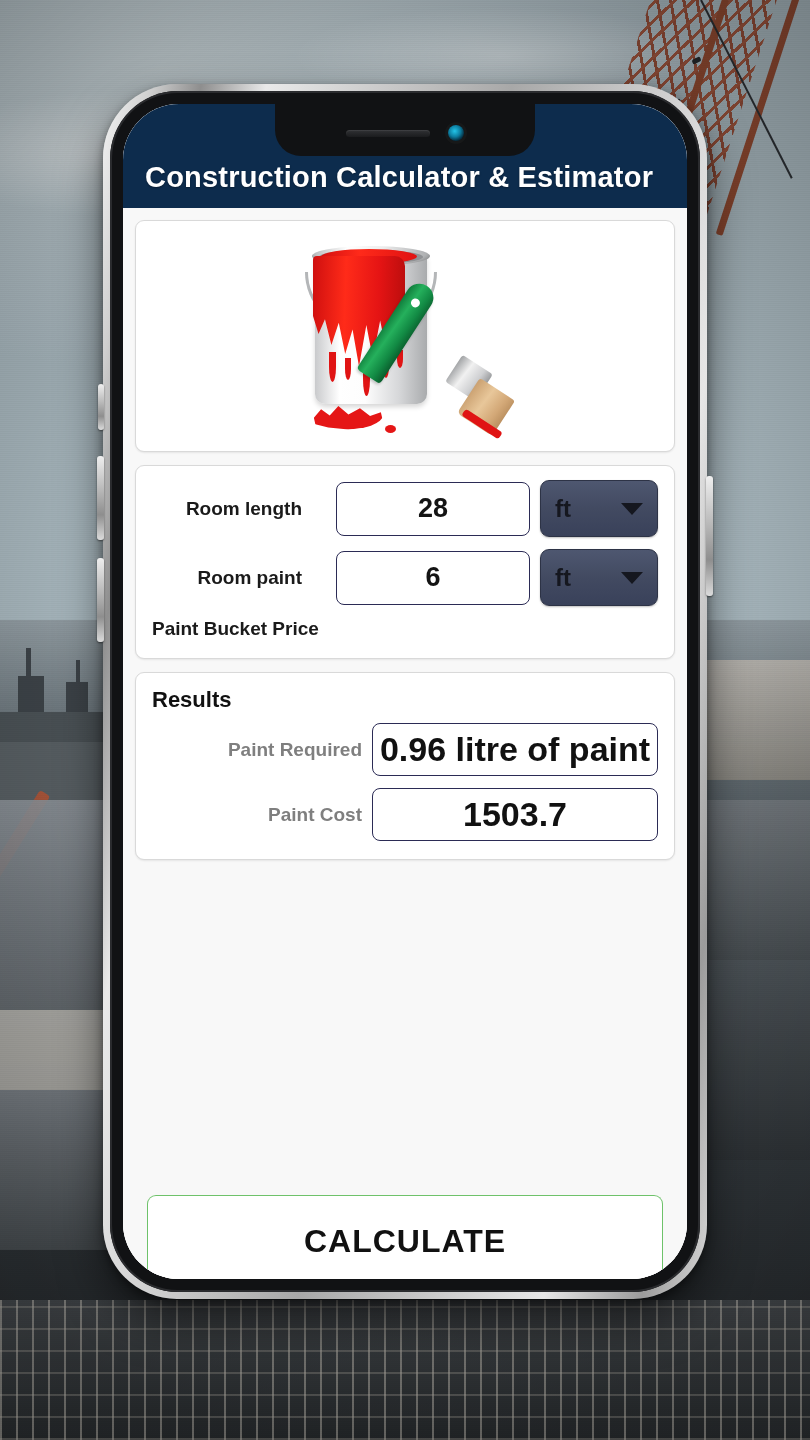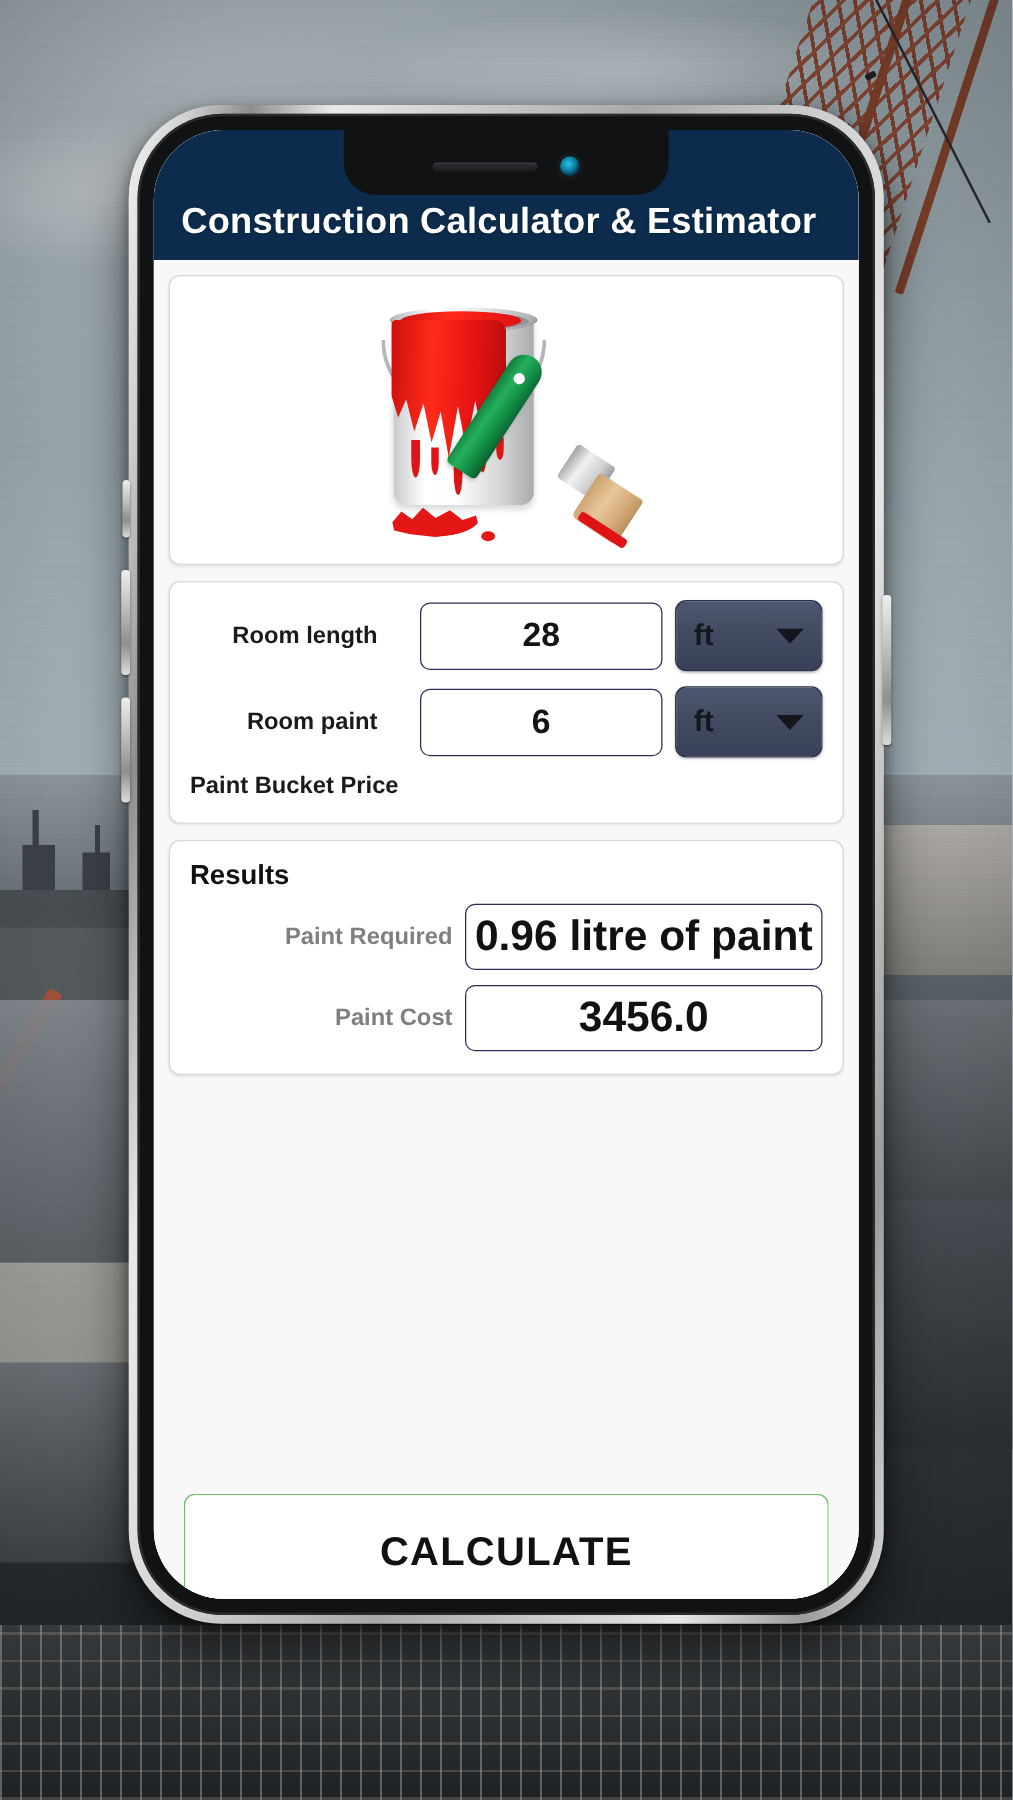--- a/index.html
+++ b/index.html
@@ -535,21 +535,21 @@
           <div class="card card-results">
             <div class="results-title">Results</div>
 
             <div class="res-row">
               <div class="res-label">Paint Required</div>
               <div class="res-value">0.96 litre of paint</div>
             </div>
 
             <div class="res-row">
               <div class="res-label">Paint Cost</div>
-              <div class="res-value">3456.0</div>
+              <div class="res-value">1503.7</div>
             </div>
           </div>
 
           <div class="spacer"></div>
 
           <div class="calc-wrap">
             <div class="calc-btn">CALCULATE</div>
           </div>
 
         </div>

